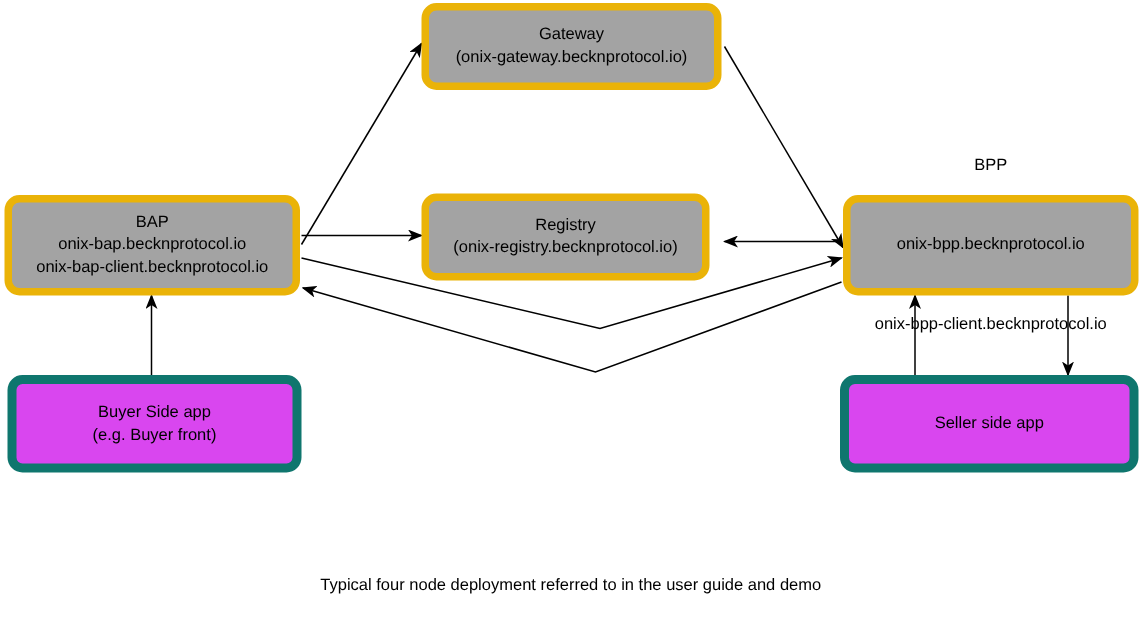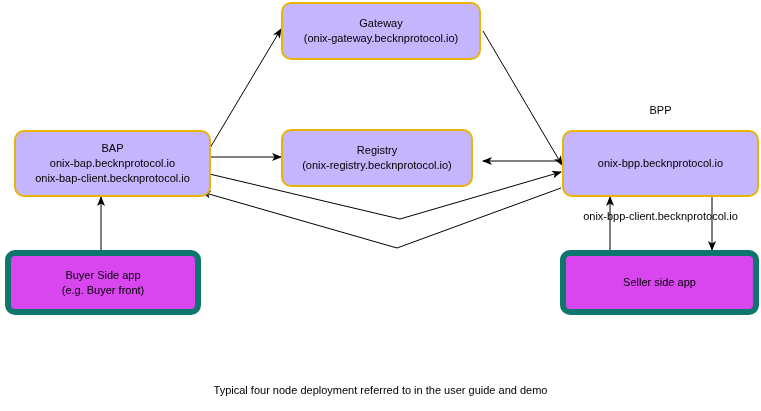--- a/index.html
+++ b/index.html
@@ -21,23 +21,23 @@
     position: absolute;
     left: 0;
     top: 0;
     width: 761px;
     height: 411px;
     pointer-events: none;
   }
   .node {
     position: absolute;
     box-sizing: border-box;
-    border: 2px solid #eab308;
+    border: 5px solid #eab308;
     border-radius: 10px;
-    background: #c4b5fd;
+    background: #a3a3a3;
     display: flex;
     flex-direction: column;
     align-items: center;
     justify-content: center;
     text-align: center;
     font-size: 11px;
     line-height: 15px;
     color: #000000;
     z-index: 2;
   }
@@ -55,21 +55,21 @@
     font-size: 11px;
     line-height: 14px;
     color: #000000;
     white-space: nowrap;
     z-index: 2;
   }
 
   
   #node-gateway  { left: 281px; top: 2px;   width: 200px; height: 58px; }
   #node-registry { left: 281px; top: 129px; width: 192px; height: 58px; }
-  #node-bap      { left: 14px;   top: 130px; width: 197px; height: 67px; }
+  #node-bap      { left: 3px;   top: 130px; width: 197px; height: 67px; }
   #node-bpp      { left: 562px; top: 130px; width: 197px; height: 67px; gap: 38px; }
   #node-buyer    { left: 5px;   top: 250px; width: 196px; height: 65px; }
   #node-seller   { left: 560px; top: 250px; width: 199px; height: 65px; gap: 17px; }
   #diagram-caption { left: 0px; top: 383px; width: 761px; }
 </style>
 </head>
 <body>
 
 <div id="canvas">
 

